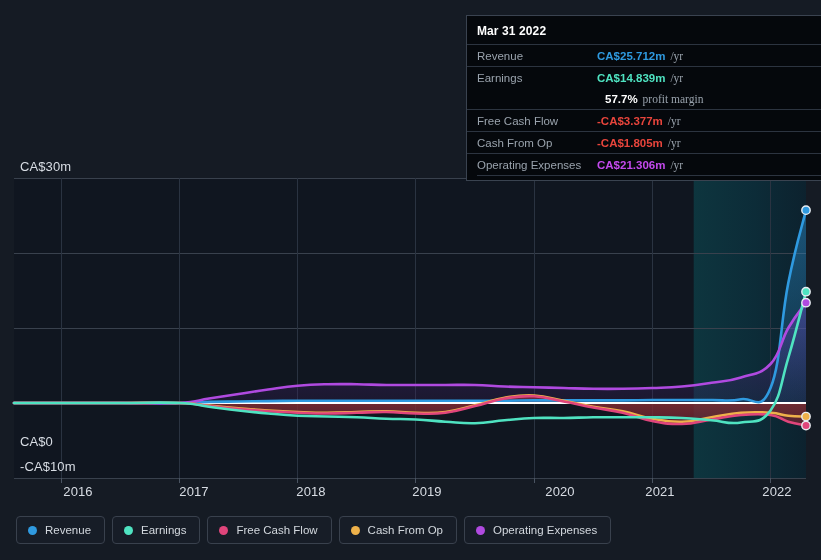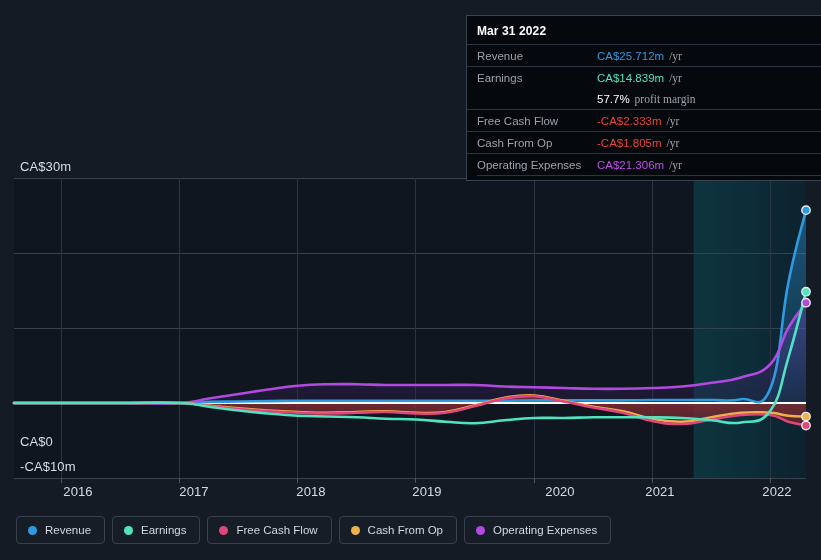--- a/index.html
+++ b/index.html
@@ -81,21 +81,21 @@
     box-sizing: content-box;
   }
   .tt-row.no-rule { border-top: none; }
   .tt-key {
     color: #9aa3ad;
     width: 120px;
     flex: 0 0 120px;
     white-space: nowrap;
   }
   .tt-val {
-    font-weight: normal;
+    font-weight: bold;
     white-space: nowrap;
   }
   .tt-unit {
     color: #9aa3ad;
     margin-left: 5px;
     font-weight: normal;
     white-space: nowrap;
     font-family: Liberation Serif, serif;
   }
   .tt-bottom-rule {
@@ -220,27 +220,27 @@
     </div>
 
     <div class="tt-row">
       <span class="tt-key">Earnings</span>
       <span class="tt-val" style="color:#4fe3c1;">CA$14.839m</span>
       <span class="tt-unit">/yr</span>
     </div>
 
     <div class="tt-row no-rule">
       <span class="tt-key"></span>
-      <span class="tt-val" style="color:#ffffff;">57.7%</span>
+      <span class="tt-val" style="color:#ffffff;margin-left:8px;">57.7%</span>
       <span class="tt-unit">profit margin</span>
     </div>
 
     <div class="tt-row">
       <span class="tt-key">Free Cash Flow</span>
-      <span class="tt-val" style="color:#e8453c;">-CA$2.333m</span>
+      <span class="tt-val" style="color:#e8453c;">-CA$3.377m</span>
       <span class="tt-unit">/yr</span>
     </div>
 
     <div class="tt-row">
       <span class="tt-key">Cash From Op</span>
       <span class="tt-val" style="color:#e8453c;">-CA$1.805m</span>
       <span class="tt-unit">/yr</span>
     </div>
 
     <div class="tt-row">

